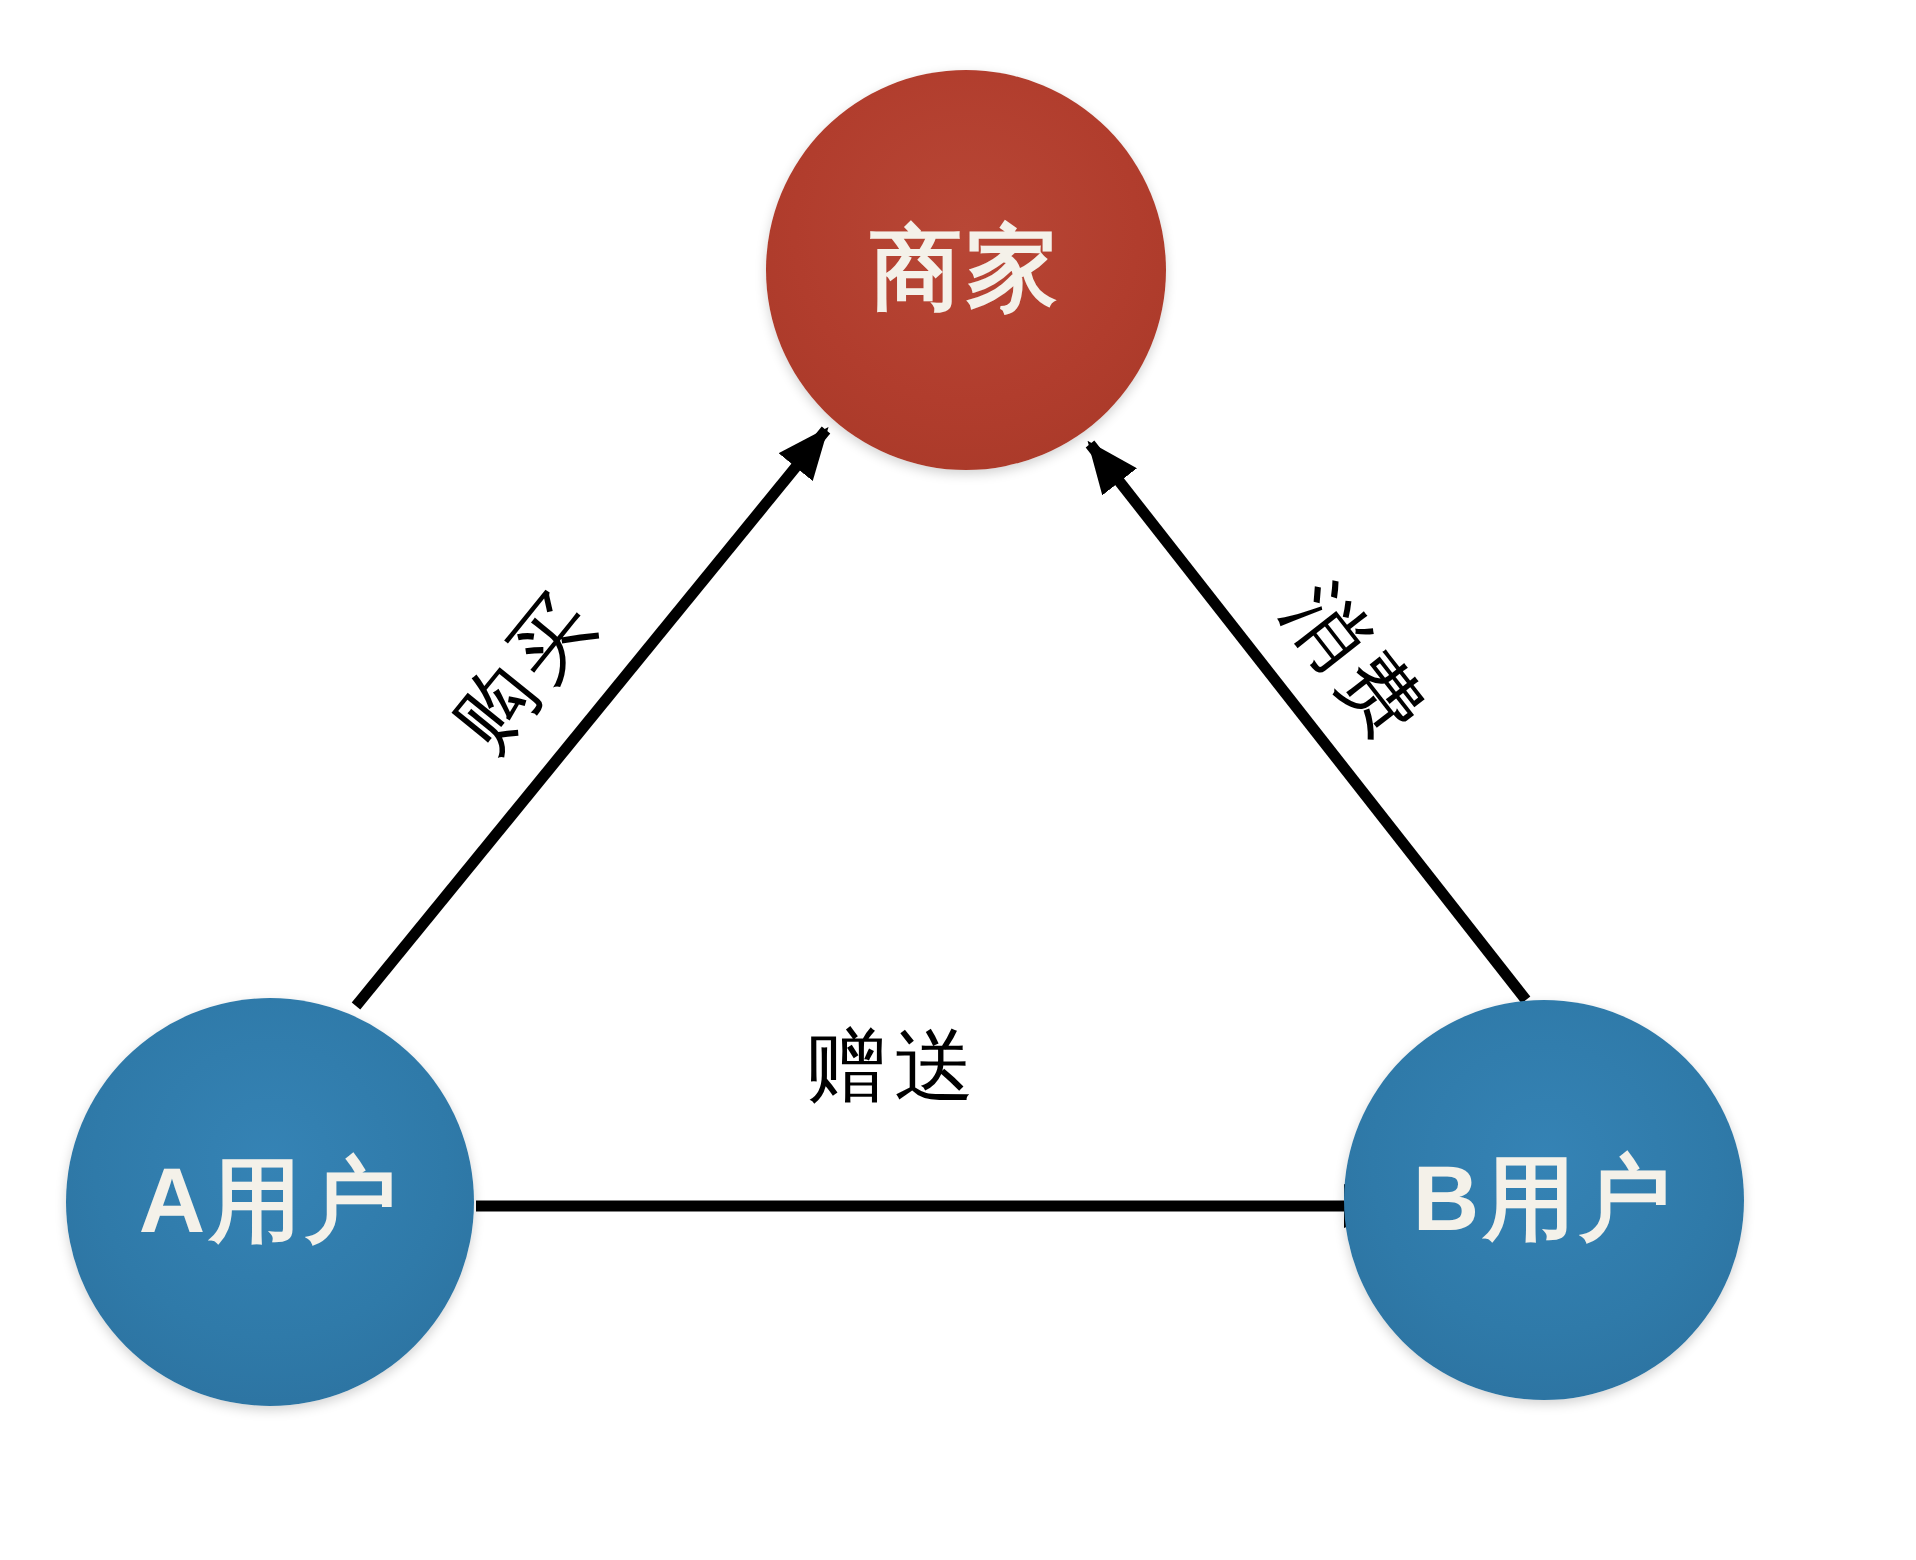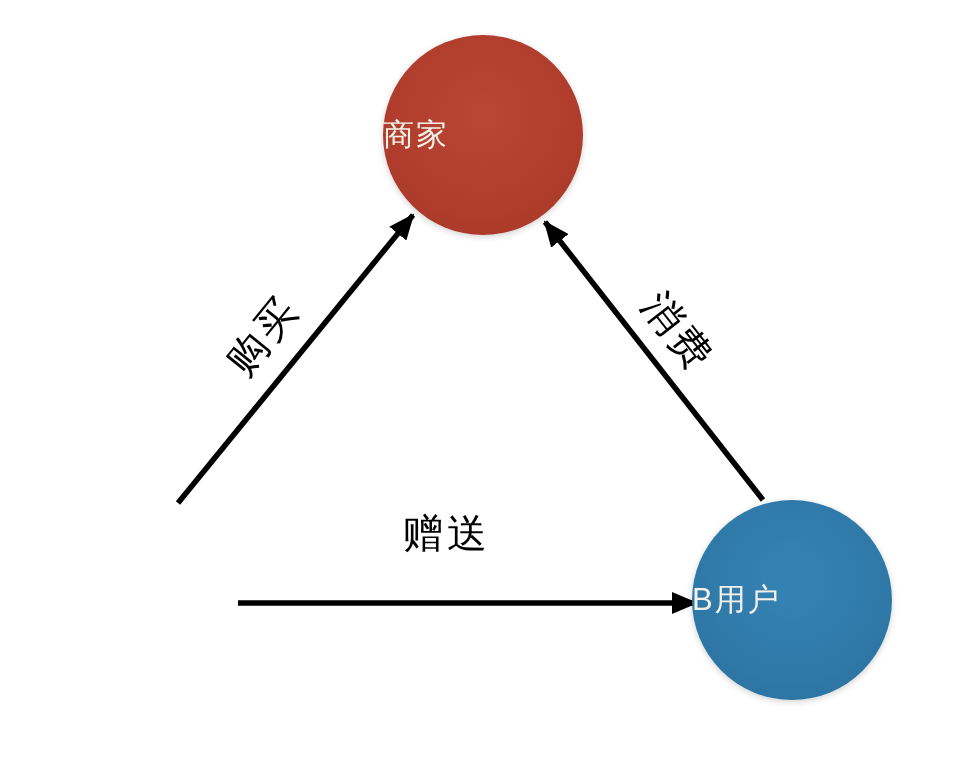--- a/index.html
+++ b/index.html
@@ -20,42 +20,43 @@
     left: 0;
     top: 0;
     width: 958px;
     height: 780px;
   }
   .node {
     position: absolute;
     border-radius: 50%;
     display: flex;
     align-items: center;
-    font-size: 31px;
-    font-weight: 400;
+    justify-content: center;
+    font-size: 46px;
+    font-weight: 700;
     letter-spacing: 2px;
     color: #f4f1e9;
     box-shadow: 0 2px 6px rgba(0,0,0,0.18);
   }
   .node-merchant {
     left: 383px;
     top: 35px;
     width: 200px;
     height: 200px;
     background: radial-gradient(circle at 50% 40%, #b84736 0%, #b13d2d 55%, #a63827 100%);
   }
   .node-user-a {
     left: 33px;
     top: 499px;
     width: 204px;
     height: 204px;
     background: radial-gradient(circle at 50% 40%, #3583b5 0%, #2f7aa9 55%, #2b6f9c 100%);
   }
   .node-user-b {
-    left: 692px;
+    left: 672px;
     top: 500px;
     width: 200px;
     height: 200px;
     background: radial-gradient(circle at 50% 40%, #3583b5 0%, #2f7aa9 55%, #2b6f9c 100%);
   }
   .edge-label {
     position: absolute;
     font-size: 40px;
     font-weight: 300;
     color: #000000;
@@ -91,20 +92,23 @@
     </defs>
     <line x1="178" y1="503" x2="413" y2="215" stroke="#000000" stroke-width="5.5" marker-end="url(#arrowhead)"></line>
     <line x1="763" y1="500" x2="545" y2="222" stroke="#000000" stroke-width="5.5" marker-end="url(#arrowhead)"></line>
     <line x1="238" y1="603" x2="696" y2="603" stroke="#000000" stroke-width="5.5" marker-end="url(#arrowhead)"></line>
   </svg>
 
   <div class="node node-merchant">
     <span>商家</span>
   </div>
 
+  <div class="node node-user-a">
+    <span>A用户</span>
+  </div>
 
   <div class="node node-user-b">
     <span>B用户</span>
   </div>
 
   <div class="edge-label edge-label-buy">购买</div>
 
   <div class="edge-label edge-label-consume">消费</div>
 
   <div class="edge-label edge-label-gift">赠送</div>

